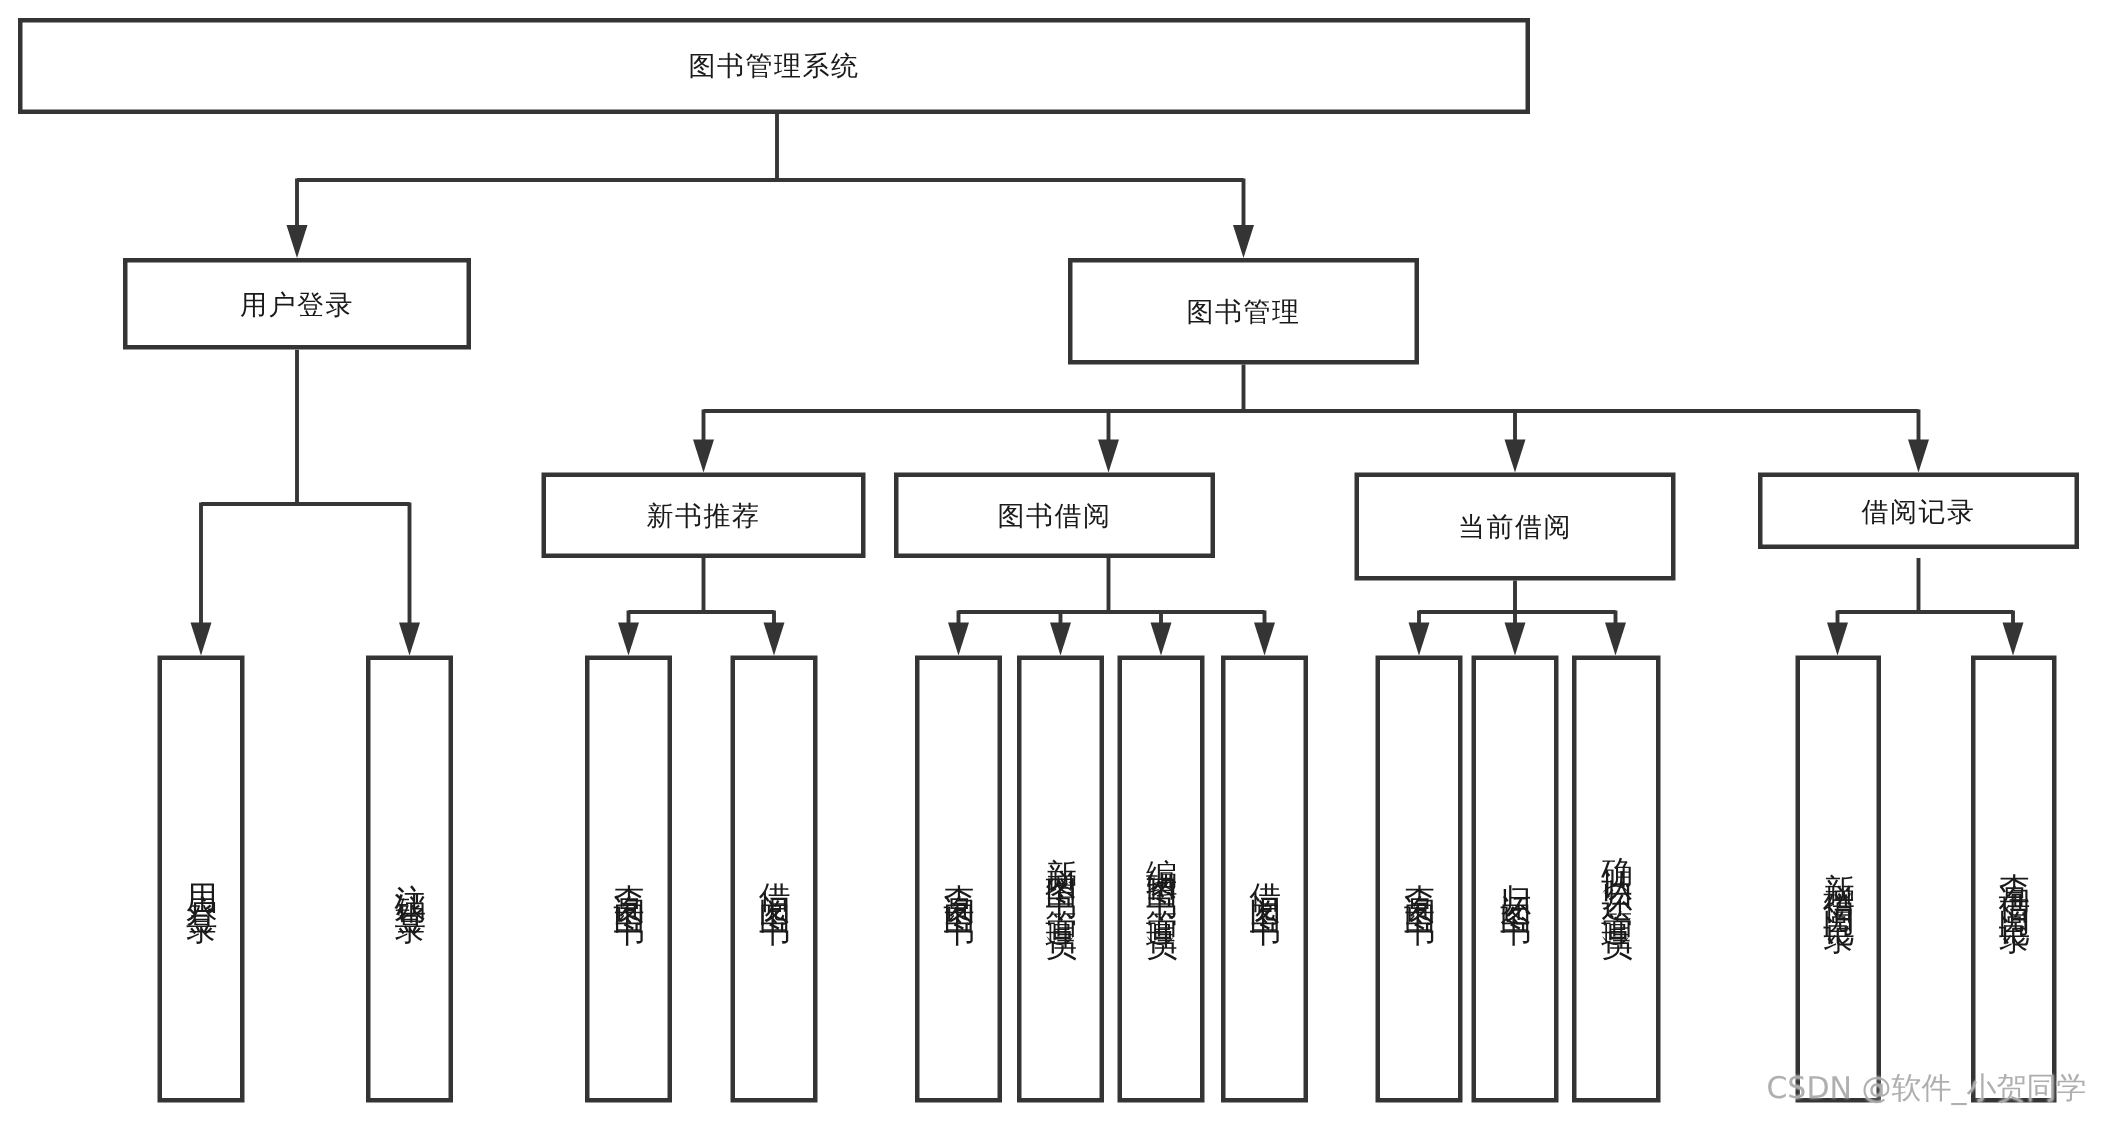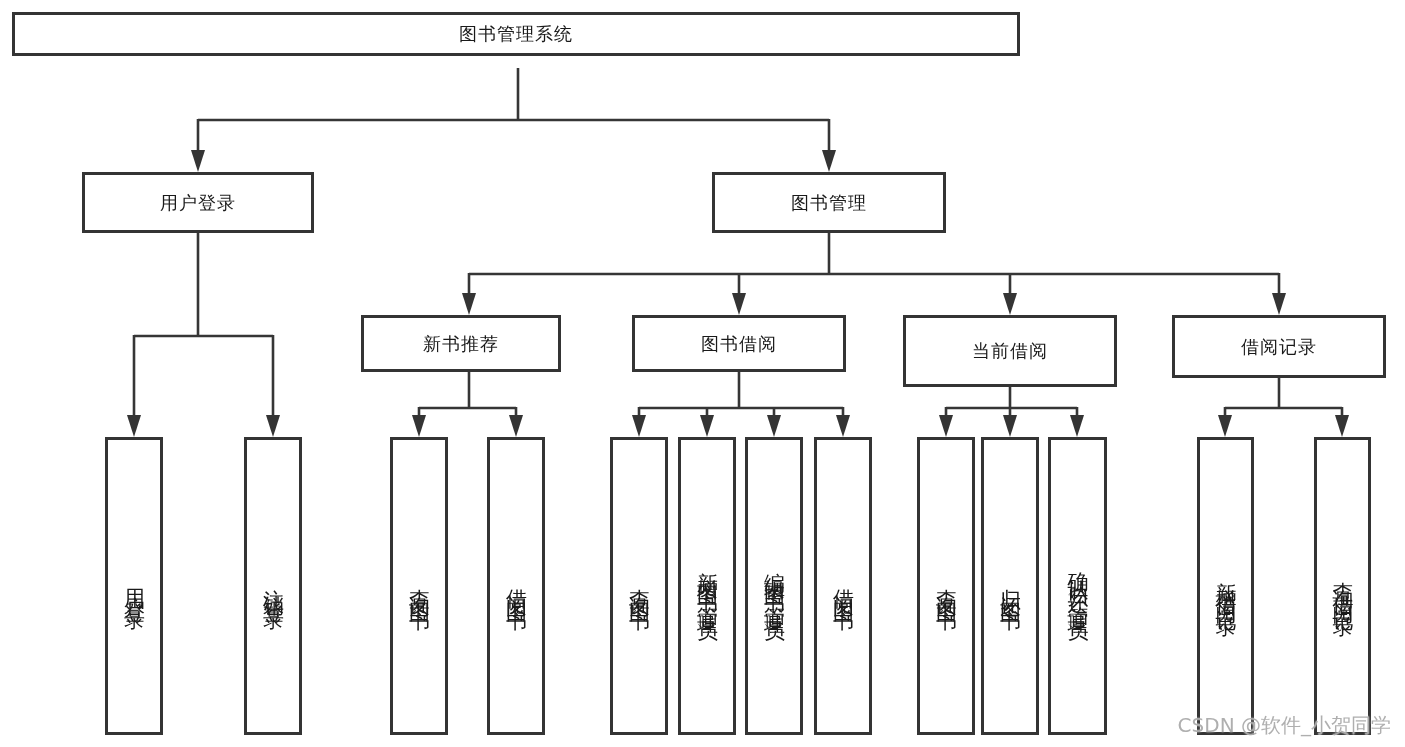--- a/index.html
+++ b/index.html
@@ -123,41 +123,41 @@
       <polygon points="767,415 781,415 774,437"></polygon>
       <polygon points="836,415 850,415 843,437"></polygon>
       <polygon points="939,415 953,415 946,437"></polygon>
       <polygon points="1003,415 1017,415 1010,437"></polygon>
       <polygon points="1070,415 1084,415 1077,437"></polygon>
       <polygon points="1218,415 1232,415 1225,437"></polygon>
       <polygon points="1335,415 1349,415 1342,437"></polygon>
     </g>
   </svg>
 
-  <div class="node" style="left:12px; top:12px; width:1008px; height:44px;">
+  <div class="node" style="left:12px; top:12px; width:1008px; height:64px;">
     <span class="htext">图书管理系统</span>
   </div>
 
   <div class="node" style="left:82px; top:172px; width:232px; height:61px;">
     <span class="htext">用户登录</span>
   </div>
-  <div class="node" style="left:712px; top:172px; width:234px; height:61px;">
+  <div class="node" style="left:712px; top:172px; width:234px; height:71px;">
     <span class="htext">图书管理</span>
   </div>
 
-  <div class="node" style="left:361px; top:315px; width:200px; height:57px;">
+  <div class="node" style="left:361px; top:315px; width:216px; height:57px;">
     <span class="htext">新书推荐</span>
   </div>
-  <div class="node" style="left:632px; top:315px; width:214px; height:57px;">
+  <div class="node" style="left:596px; top:315px; width:214px; height:57px;">
     <span class="htext">图书借阅</span>
   </div>
   <div class="node" style="left:903px; top:315px; width:214px; height:72px;">
     <span class="htext">当前借阅</span>
   </div>
-  <div class="node" style="left:1172px; top:315px; width:214px; height:63px;">
+  <div class="node" style="left:1172px; top:315px; width:214px; height:51px;">
     <span class="htext">借阅记录</span>
   </div>
 
   <div class="node" style="left:105px; top:437px; width:58px; height:298px;">
     <span class="vtext">用户登录</span>
   </div>
   <div class="node" style="left:244px; top:437px; width:58px; height:298px;">
     <span class="vtext">注销登录</span>
   </div>
 

